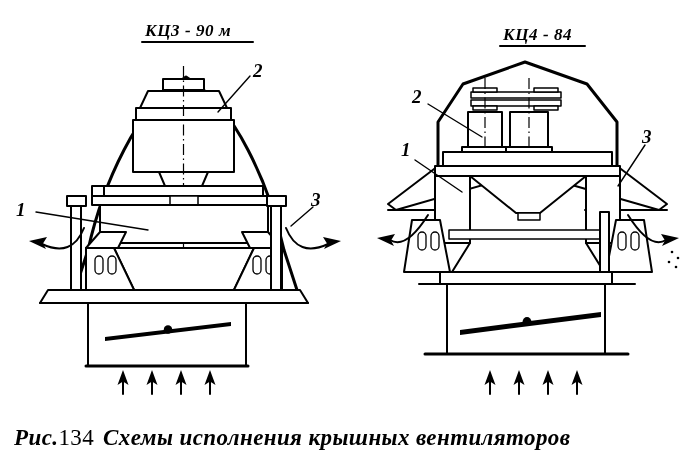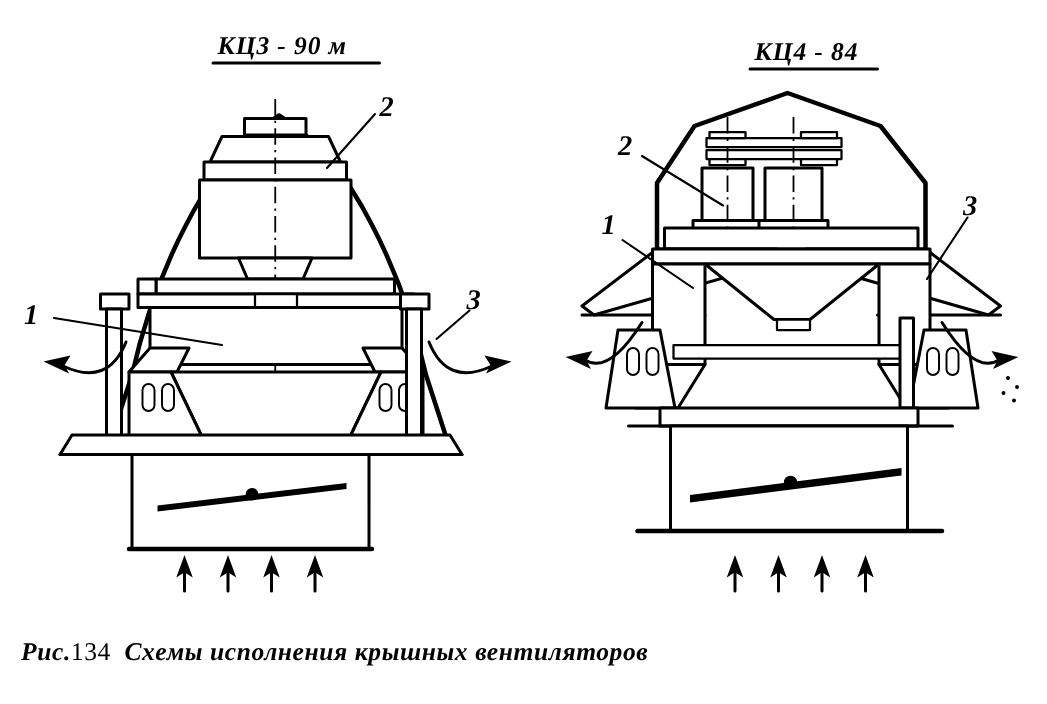--- a/index.html
+++ b/index.html
@@ -98,21 +98,21 @@
     font-weight: 700;
     font-size: 17px;
     letter-spacing: 0.6px;
     fill: #000000;
   }
   .cap-text {
     position: absolute;
     left: 14px;
     top: 425px;
     font-family: "Liberation Serif", serif;
-    font-size: 17px;
+    font-size: 23px;
     font-style: italic;
     font-weight: 700;
     letter-spacing: 0.4px;
     white-space: nowrap;
   }
   .cap-num {
     font-style: normal;
     font-weight: 400;
   }
   .cap-body {

